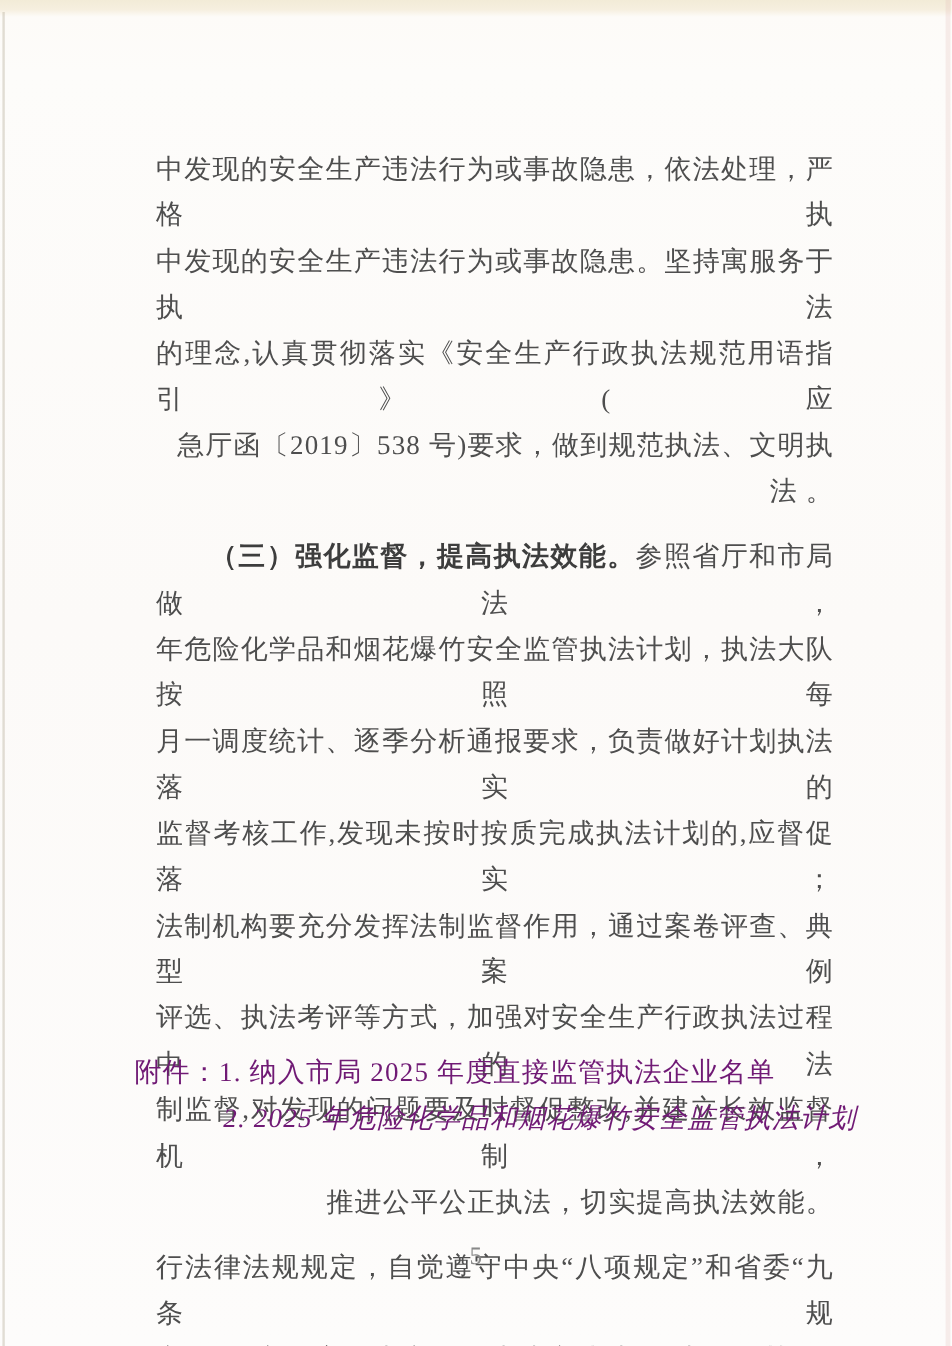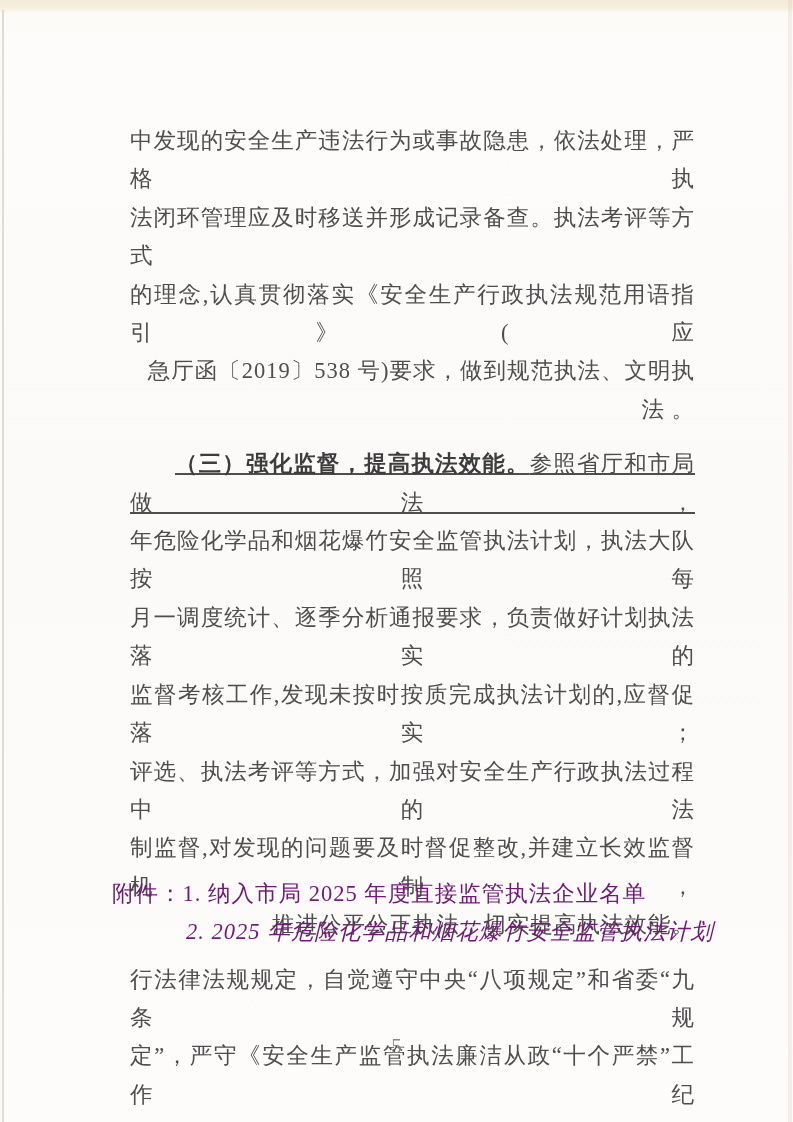--- a/index.html
+++ b/index.html
@@ -38,21 +38,20 @@
   .ln {
     text-align: justify;
     text-align-last: justify;
   }
   .ln.end {
     text-align: right;
     text-align-last: auto;
   }
   .ln.first {
     text-indent: 2em;
-    text-decoration: underline;
   }
   .lead {
     font-weight: bold;
     color: #3d3d3d;
   }
   .attach {
     position: absolute;
     left: 112px;
     top: 875px;
     width: 640px;
@@ -79,32 +78,33 @@
 </head>
 <body>
 
 <div class="edge-left"></div>
 <div class="edge-right"></div>
 
 <div class="doc">
 
   <div class="para">
     <div class="ln">中发现的安全生产违法行为或事故隐患，依法处理，严格执</div>
-    <div class="ln">法闭环管理应及时移送并形成记录备查。执法考评等方式</div>
+    <div class="ln">中发现的安全生产违法行为或事故隐患。坚持寓服务于执法</div>
     <div class="ln">的理念,认真贯彻落实《安全生产行政执法规范用语指引》(应</div>
     <div class="ln end">急厅函〔2019〕538 号)要求，做到规范执法、文明执法 。</div>
   </div>
 
   <div class="para">
     <div class="ln first">
       <span class="lead">（三）强化监督，提高执法效能。</span><span>参照省厅和市局做法，</span>
     </div>
     <div class="ln">年危险化学品和烟花爆竹安全监管执法计划，执法大队按照每</div>
     <div class="ln">月一调度统计、逐季分析通报要求，负责做好计划执法落实的</div>
     <div class="ln">监督考核工作,发现未按时按质完成执法计划的,应督促落实；</div>
+    <div class="ln">法制机构要充分发挥法制监督作用，通过案卷评查、典型案例</div>
     <div class="ln">评选、执法考评等方式，加强对安全生产行政执法过程中的法</div>
     <div class="ln">制监督,对发现的问题要及时督促整改,并建立长效监督机制，</div>
     <div class="ln end">推进公平公正执法，切实提高执法效能。</div>
   </div>
 
   <div class="para">
     <div class="ln">行法律法规规定，自觉遵守中央“八项规定”和省委“九条规</div>
     <div class="ln">定”，严守《安全生产监管执法廉洁从政“十个严禁”工作纪</div>
 
   </div>

